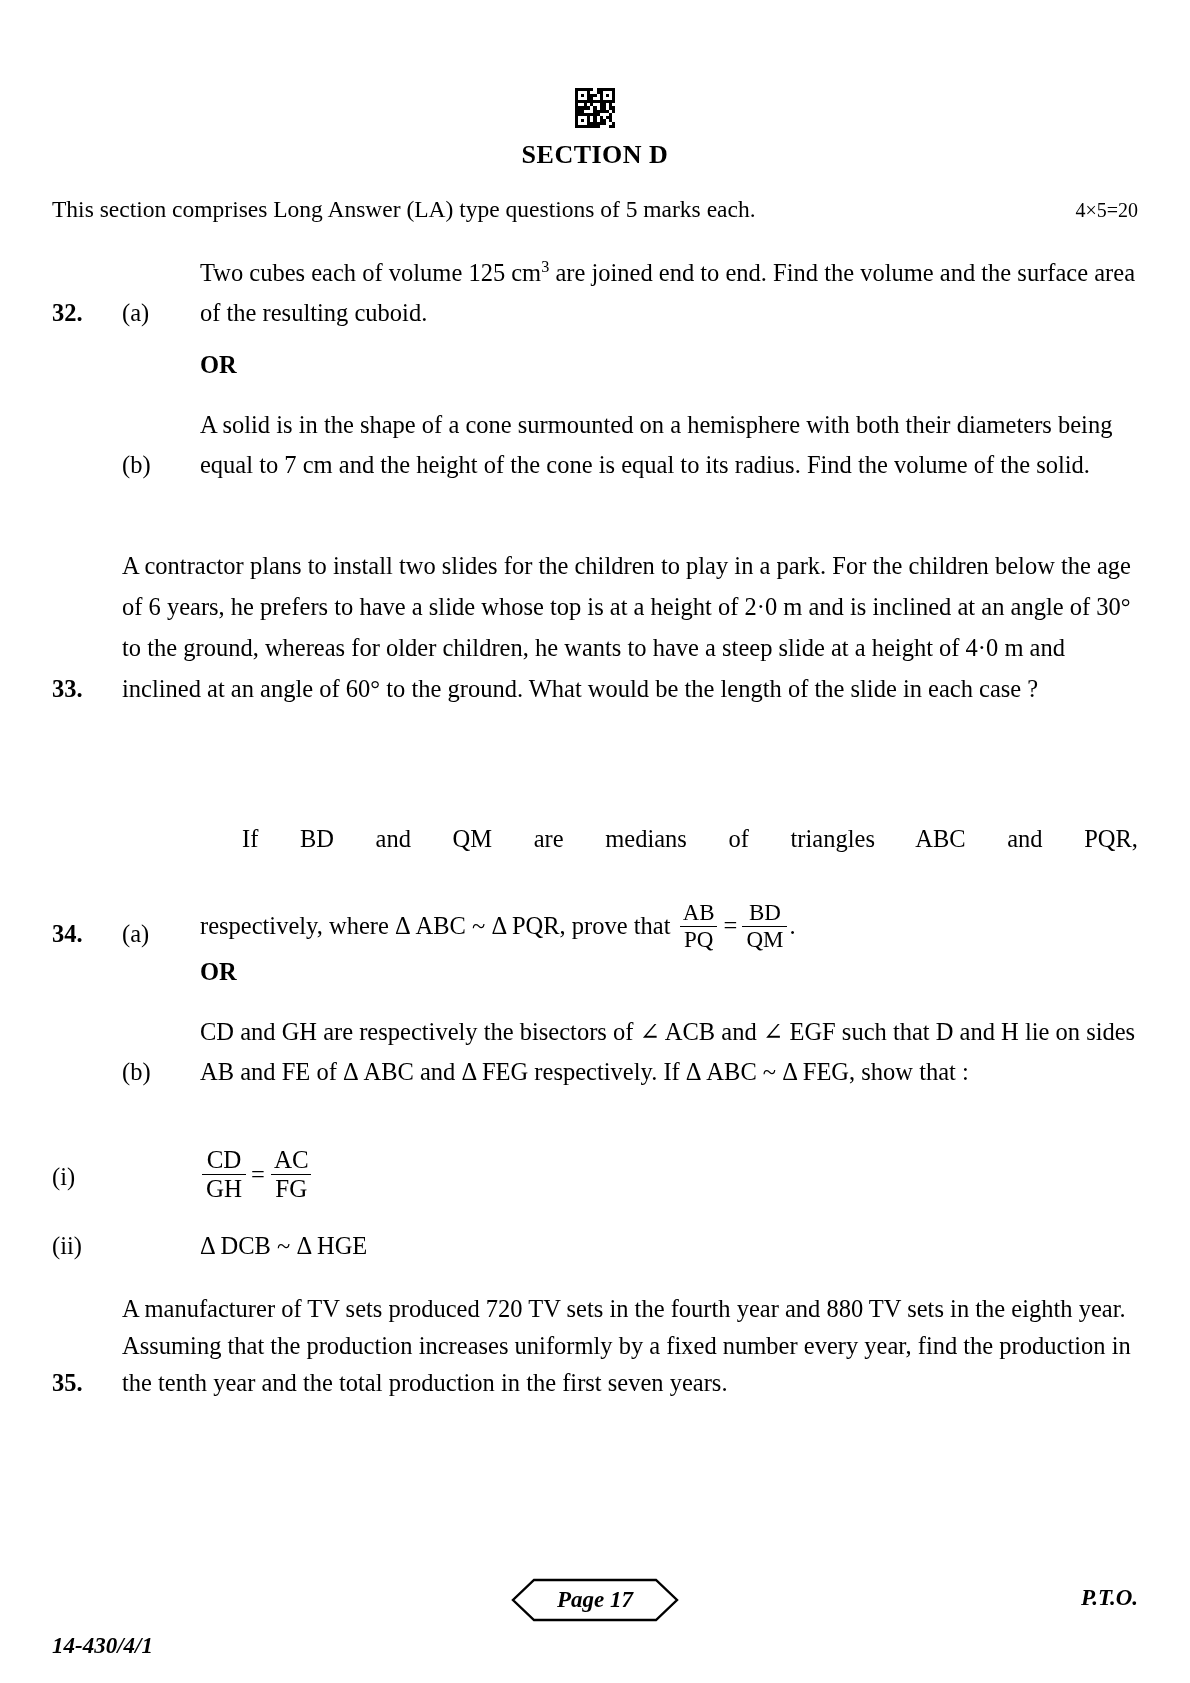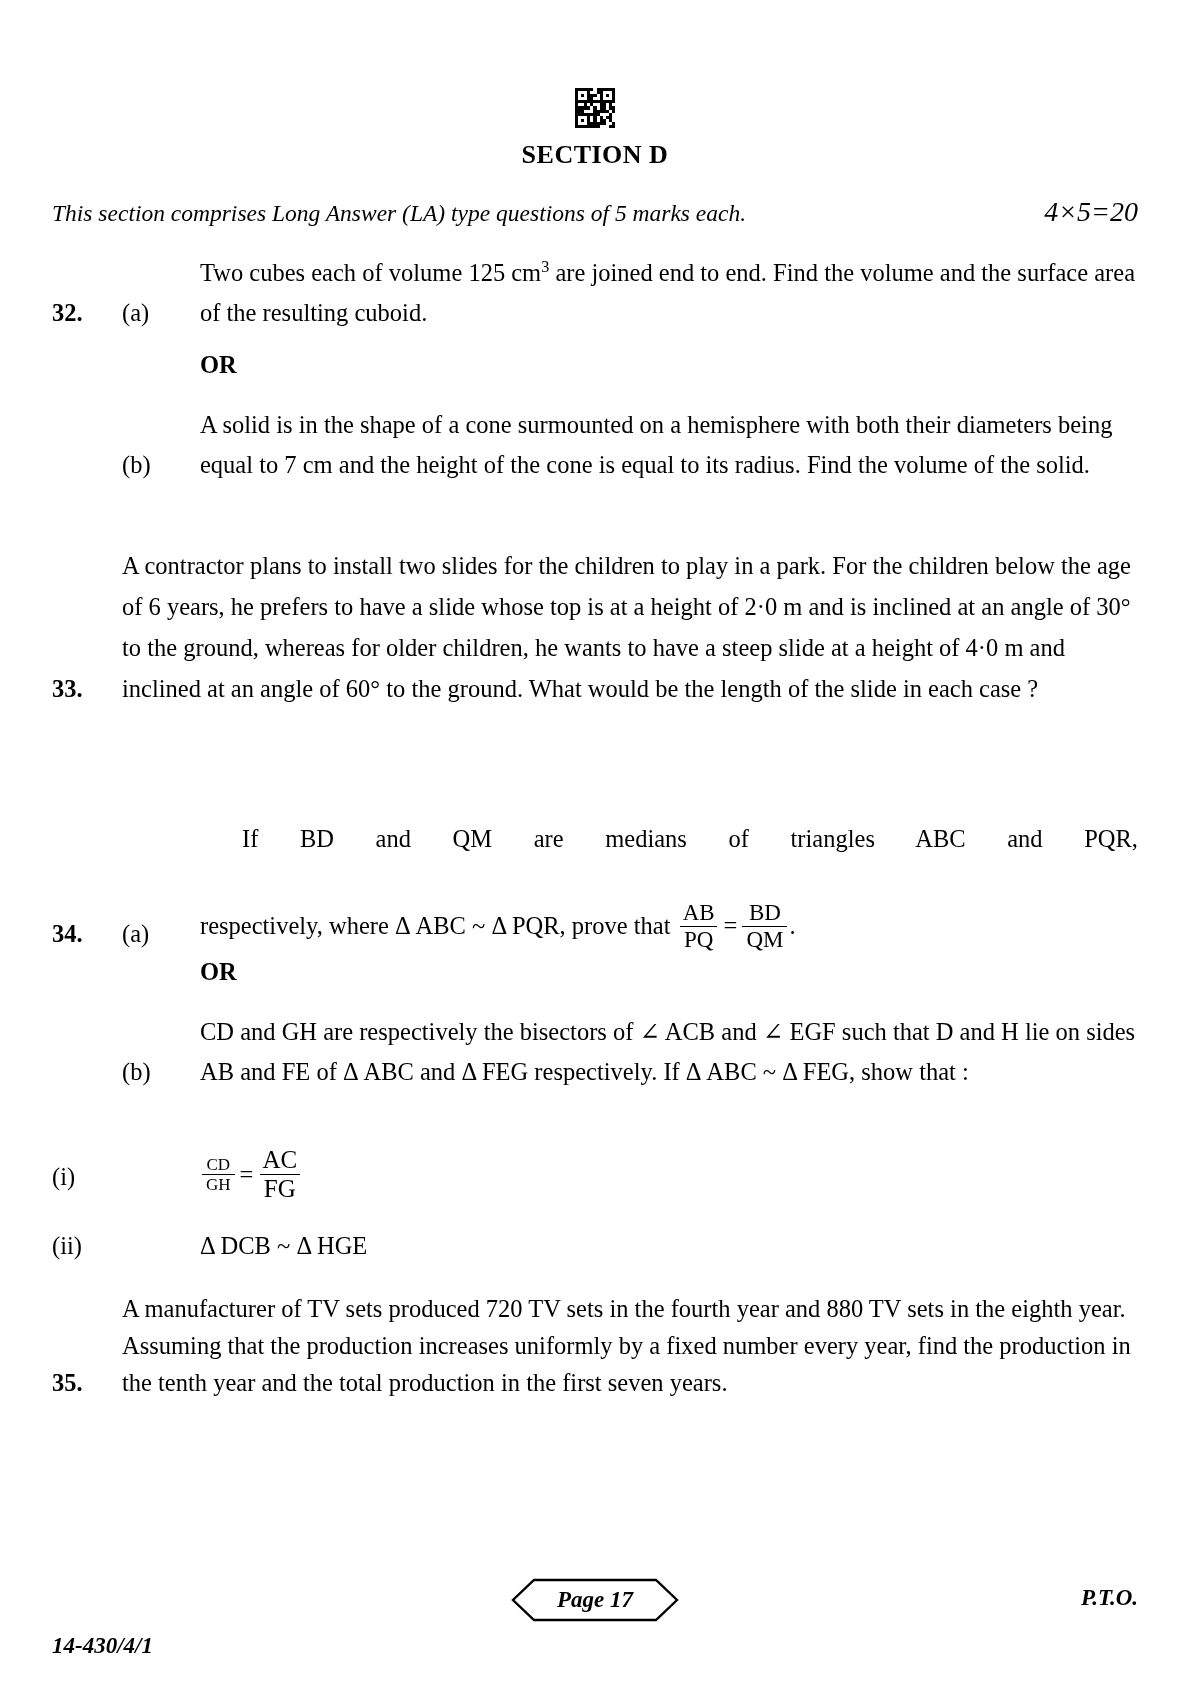--- a/index.html
+++ b/index.html
@@ -52,26 +52,25 @@
     font-size: 26px;
     letter-spacing: 0.5px;
   }
   .instr-row {
     position: absolute;
     left: 52px;
     right: 52px;
     top: 196px;
     display: flex;
     align-items: baseline;
-    font-style: italic;
     font-size: 23.5px;
     justify-content: space-between;
   }
   .instr-text { flex: 0 0 auto; }
-  .instr-marks { margin-left: auto; white-space: nowrap; font-size: 28px; }
+  .instr-marks { margin-left: auto; white-space: nowrap; font-size: 20px; }
 
   
   .qblock {
     position: absolute;
     left: 52px;
     right: 52px;
     display: flex;
     align-items: flex-end;
     font-size: 24.5px;
     line-height: 40px;
@@ -411,21 +410,21 @@
 
   <div class="qblock" style="top:1012px; line-height:40px;">
     <span class="qnum"></span>
     <span class="qlabel">(b)</span>
     <span class="qbody">CD and GH are respectively the bisectors of ∠ ACB and ∠ EGF such that D and H lie on sides AB and FE of Δ ABC and Δ FEG respectively. If Δ ABC ~ Δ FEG, show that :</span>
   </div>
 
   <div class="subitem" style="top:1148px;">
     <span class="sublabel">(i)</span>
     <span class="subbody">
-      <span class="frac" style="font-size:17px;">
+      <span class="frac" style="font-size:25px;">
         <span class="num">CD</span>
         <span class="den">GH</span>
       </span><span class="eqsign">=</span><span class="frac" style="font-size:25px;">
         <span class="num">AC</span>
         <span class="den">FG</span>
       </span>
     </span>
   </div>
 
   <div class="subitem" style="top:1232px;">

